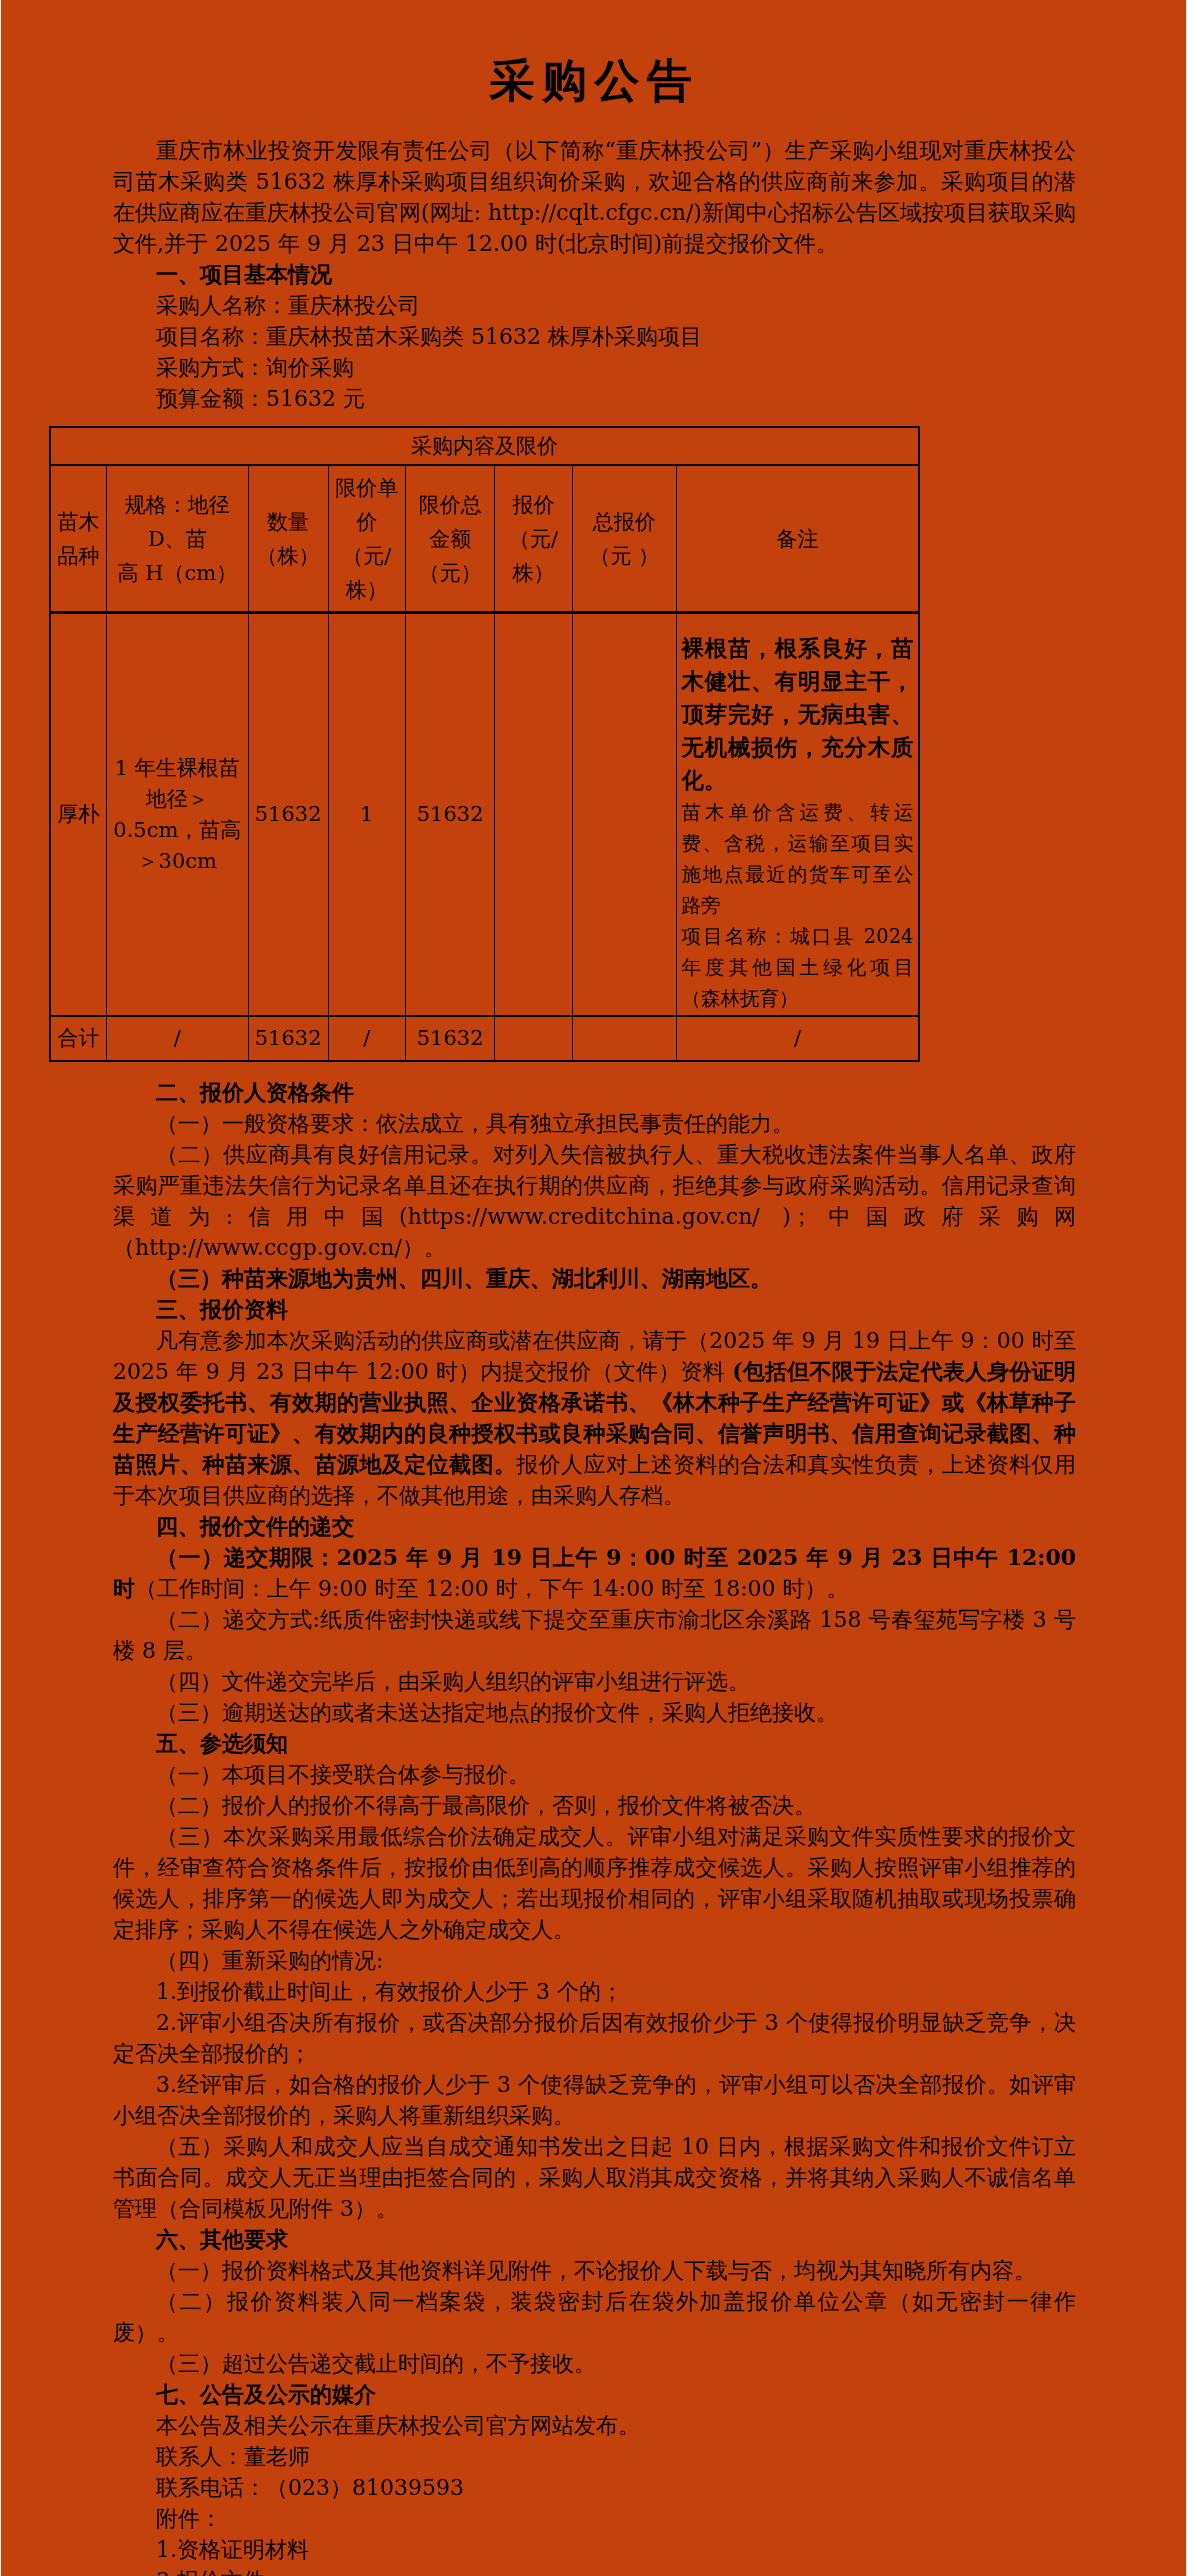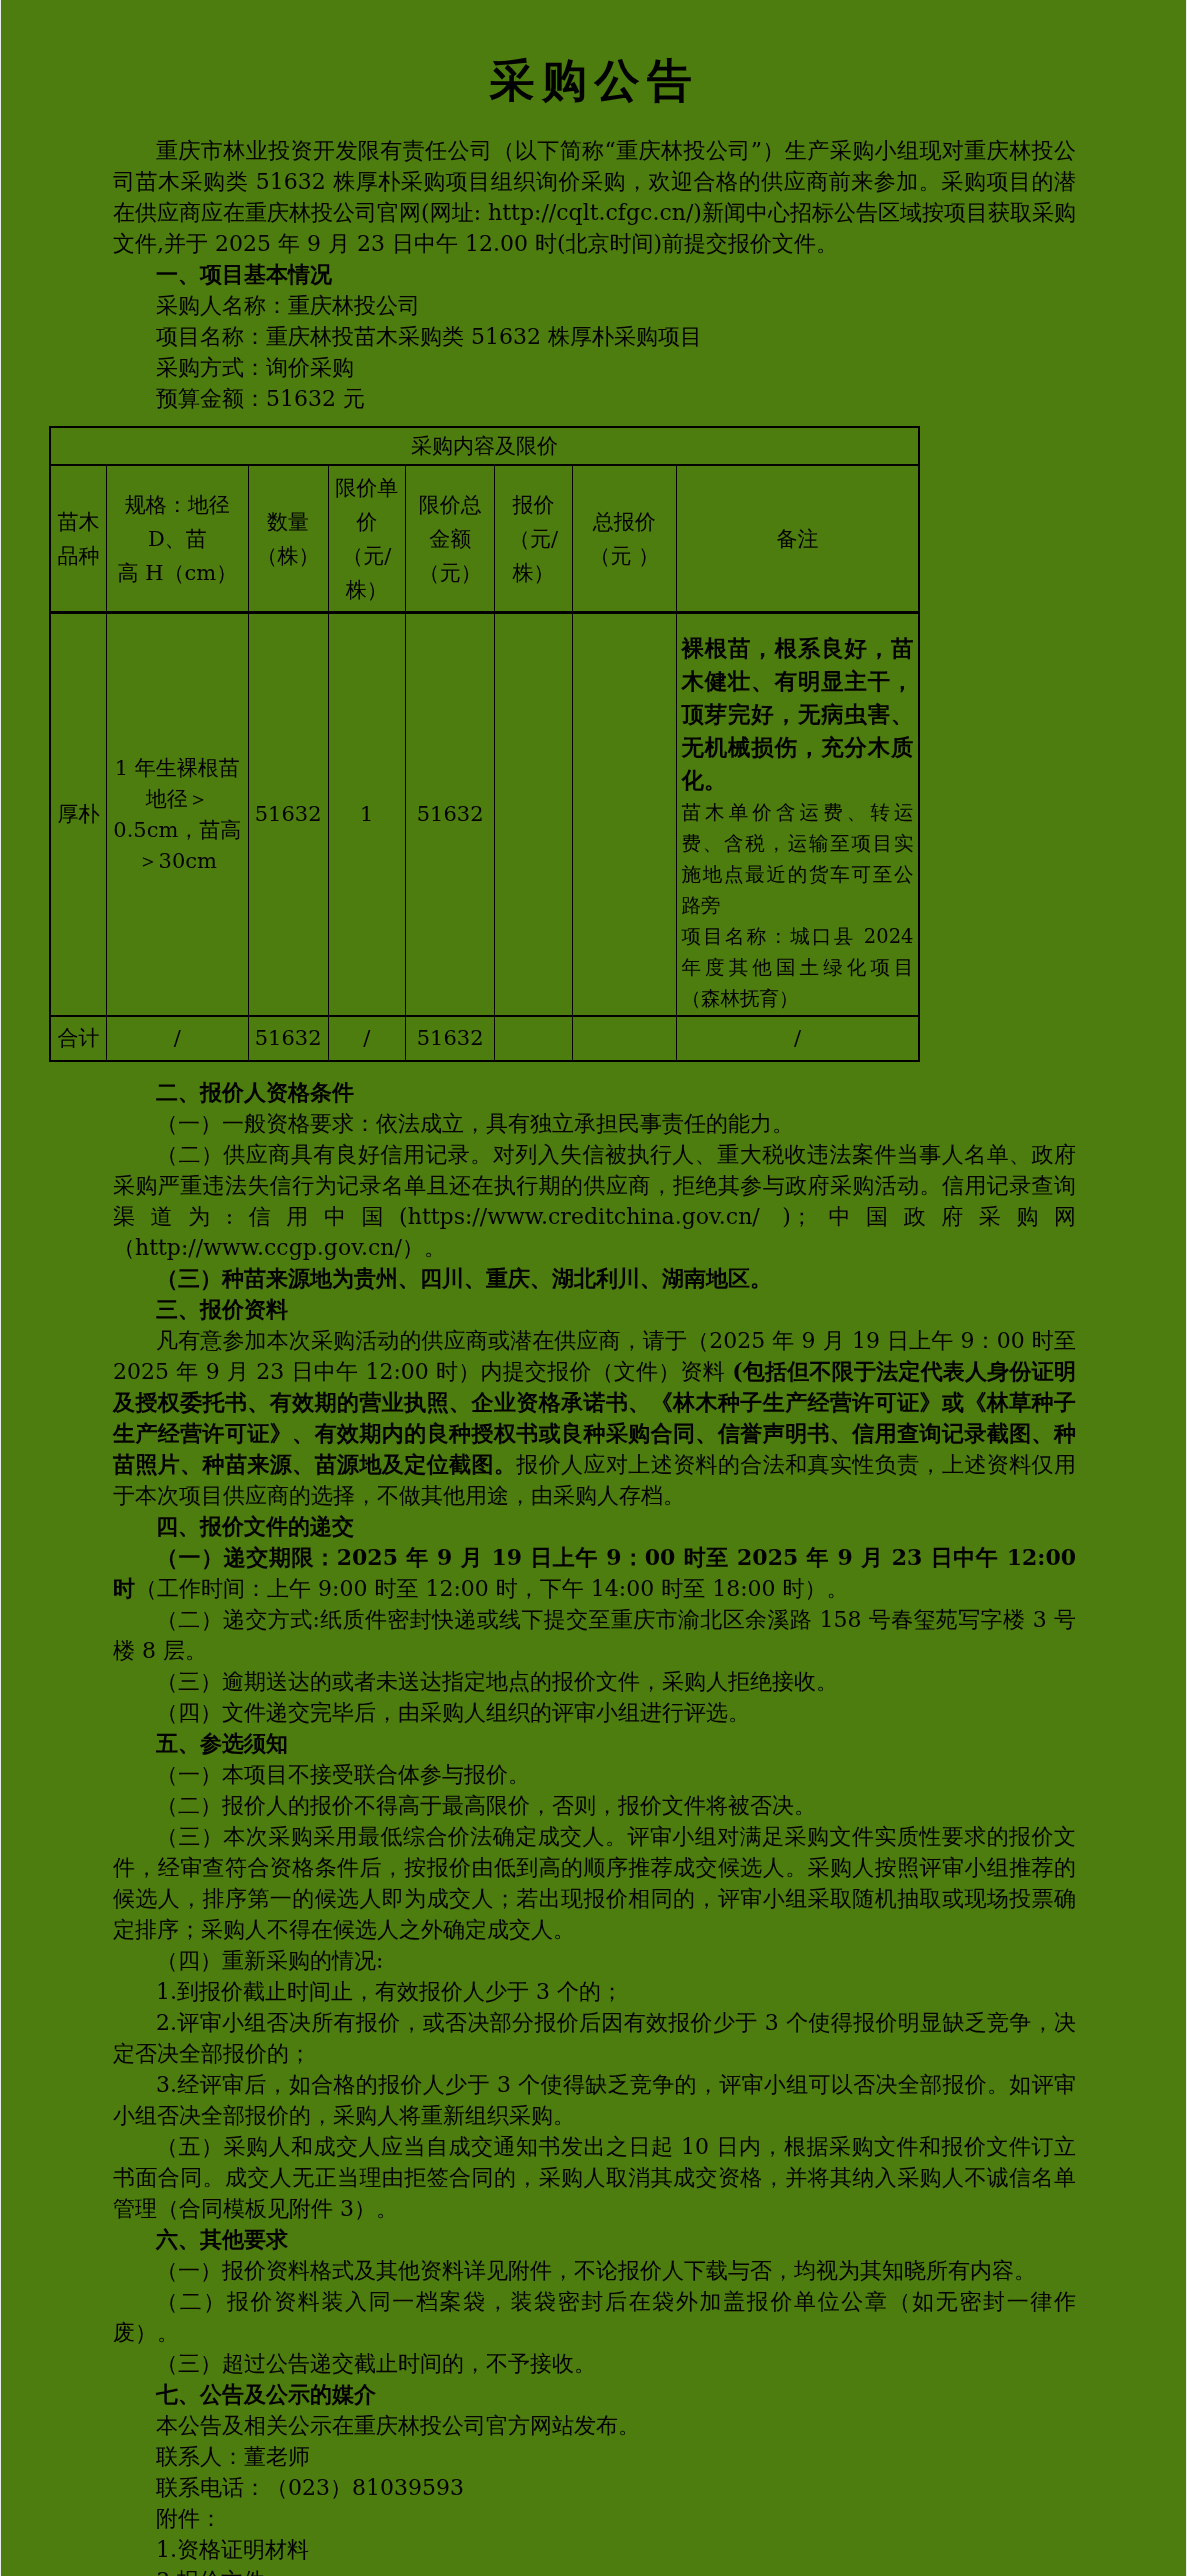--- a/index.html
+++ b/index.html
@@ -5,21 +5,21 @@
   html, body { margin: 0; padding: 0; background: #ffffff; }
   body {
     width: 1187px; height: 2576px; overflow: hidden;
     font-family: "DejaVu Serif", "Liberation Serif", serif;
     color: #000;
   }
   .page {
     box-sizing: border-box;
     width: 1187px; height: 2576px;
     padding: 52px 110px 0 112px;
-    background: #4d7c0f;
+    background: #c2410c;
     border-left: 0.7px solid #ececec;
     border-right: 0.7px solid #ececec;
     position: relative;
   }
   .doc-title {
     font-size: 45px; font-weight: 700; text-align: center;
     letter-spacing: 7.5px; line-height: 58px;
     margin: 0 0 25.4px 0;
   }
   p.para {
@@ -133,22 +133,22 @@
   <p class="para">（一）一般资格要求：依法成立，具有独立承担民事责任的能力。</p>
   <p class="para">（二）供应商具有良好信用记录。对列入失信被执行人、重大税收违法案件当事人名单、政府采购严重违法失信行为记录名单且还在执行期的供应商，拒绝其参与政府采购活动。信用记录查询渠道为:信用中国(https://www.creditchina.gov.cn/ )；中国政府采购网（http://www.ccgp.gov.cn/）。</p>
   <p class="para b">（三）种苗来源地为贵州、四川、重庆、湖北利川、湖南地区。</p>
 
   <p class="para heading">三、报价资料</p>
   <p class="para"><span>凡有意参加本次采购活动的供应商或潜在供应商，请于（2025 年 9 月 19 日上午 9：00 时至 2025 年 9 月 23 日中午 12:00 时）内提交报价（文件）资料 </span><span class="b">(包括但不限于法定代表人身份证明及授权委托书、有效期的营业执照、企业资格承诺书、《林木种子生产经营许可证》或《林草种子生产经营许可证》、有效期内的良种授权书或良种采购合同、信誉声明书、信用查询记录截图、种苗照片、种苗来源、苗源地及定位截图。</span><span>报价人应对上述资料的合法和真实性负责，上述资料仅用于本次项目供应商的选择，不做其他用途，由采购人存档。</span></p>
 
   <p class="para heading">四、报价文件的递交</p>
   <p class="para"><span class="b">（一）递交期限：2025 年 9 月 19 日上午 9：00 时至 2025 年 9 月 23 日中午 12:00 时</span><span class="u">（工作时间：上午 9:00 时至 12:00 时，下午 14:00 时至 18:00 时）。</span></p>
   <p class="para">（二）递交方式:纸质件密封快递或线下提交至重庆市渝北区余溪路 158 号春玺苑写字楼 3 号楼 8 层。</p>
+  <p class="para">（四）文件递交完毕后，由采购人组织的评审小组进行评选。</p>
   <p class="para">（三）逾期送达的或者未送达指定地点的报价文件，采购人拒绝接收。</p>
-  <p class="para">（四）文件递交完毕后，由采购人组织的评审小组进行评选。</p>
 
   <p class="para heading">五、参选须知</p>
   <p class="para">（一）本项目不接受联合体参与报价。</p>
   <p class="para">（二）报价人的报价不得高于最高限价，否则，报价文件将被否决。</p>
   <p class="para">（三）本次采购采用最低综合价法确定成交人。评审小组对满足采购文件实质性要求的报价文件，经审查符合资格条件后，按报价由低到高的顺序推荐成交候选人。采购人按照评审小组推荐的候选人，排序第一的候选人即为成交人；若出现报价相同的，评审小组采取随机抽取或现场投票确定排序；采购人不得在候选人之外确定成交人。</p>
   <p class="para">（四）重新采购的情况:</p>
   <p class="para">1.到报价截止时间止，有效报价人少于 3 个的；</p>
   <p class="para">2.评审小组否决所有报价，或否决部分报价后因有效报价少于 3 个使得报价明显缺乏竞争，决定否决全部报价的；</p>
   <p class="para">3.经评审后，如合格的报价人少于 3 个使得缺乏竞争的，评审小组可以否决全部报价。如评审小组否决全部报价的，采购人将重新组织采购。</p>
   <p class="para">（五）采购人和成交人应当自成交通知书发出之日起 10 日内，根据采购文件和报价文件订立书面合同。成交人无正当理由拒签合同的，采购人取消其成交资格，并将其纳入采购人不诚信名单管理（合同模板见附件 3）。</p>

